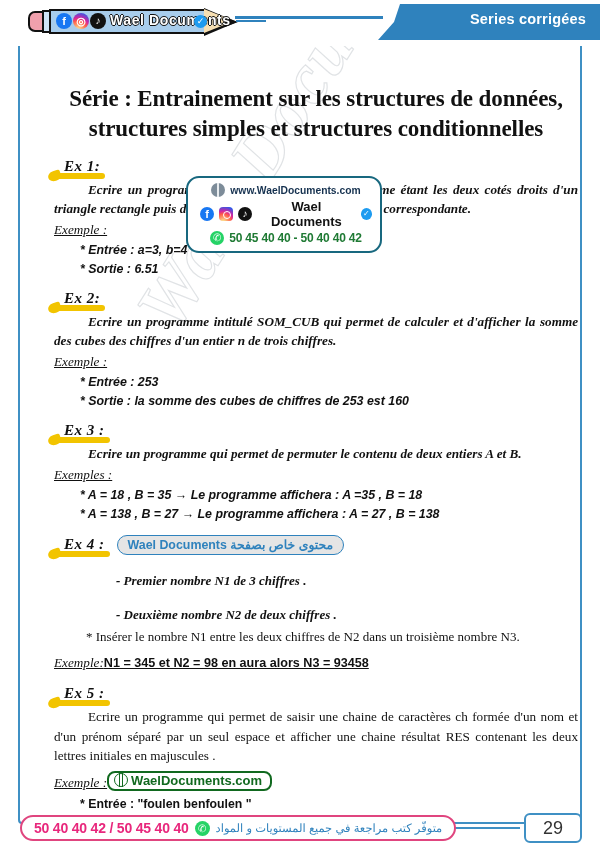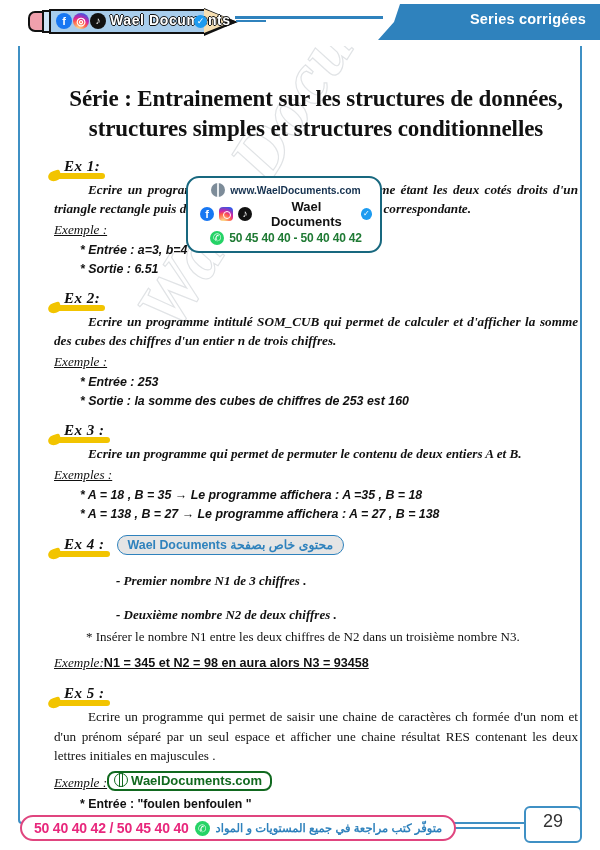--- a/index.html
+++ b/index.html
@@ -403,21 +403,21 @@
     border: 2.5px solid #e0457f;
     border-radius: 14px;
     background: #fff;
     display: flex;
     align-items: center;
     gap: 6px;
     direction: rtl;
   }
   .footer-ar {
     font-family: "Liberation Sans", sans-serif;
-    font-weight: bold;
+    font-weight: normal;
     font-size: 11.5px;
     color: #2f82bd;
   }
   .footer-phone {
     font-family: "Liberation Sans", sans-serif;
     font-weight: bold;
     font-size: 14px;
     color: #e8277c;
     direction: ltr;
     letter-spacing: -.2px;
@@ -429,21 +429,21 @@
   }
   .footer-rule {
     position: absolute;
     left: 290px; bottom: 21px;
     width: 230px; height: 2.5px;
     background: #3f90c4;
   }
   .page-num {
     position: absolute;
     right: 18px; bottom: 7px;
-    width: 58px; height: 37px;
+    width: 58px; height: 30px;
     border: 2.5px solid #3f90c4;
     border-radius: 6px;
     background: #fff;
     font-family: "Liberation Sans", sans-serif;
     font-size: 18px;
     color: #333;
     text-align: center;
     line-height: 27px;
   }
 

